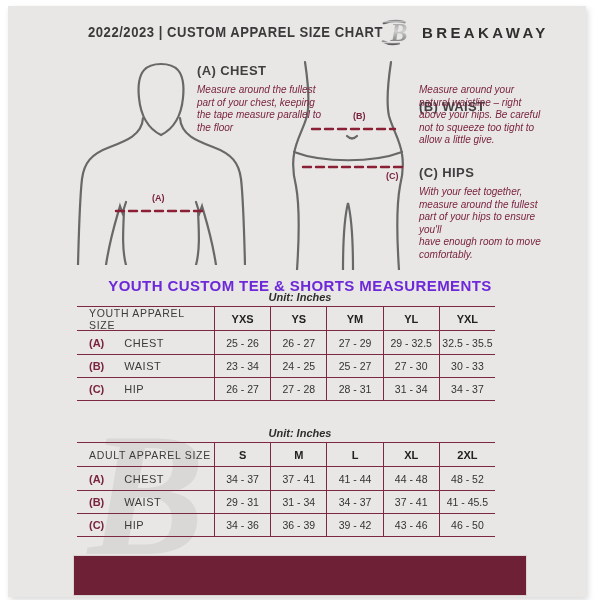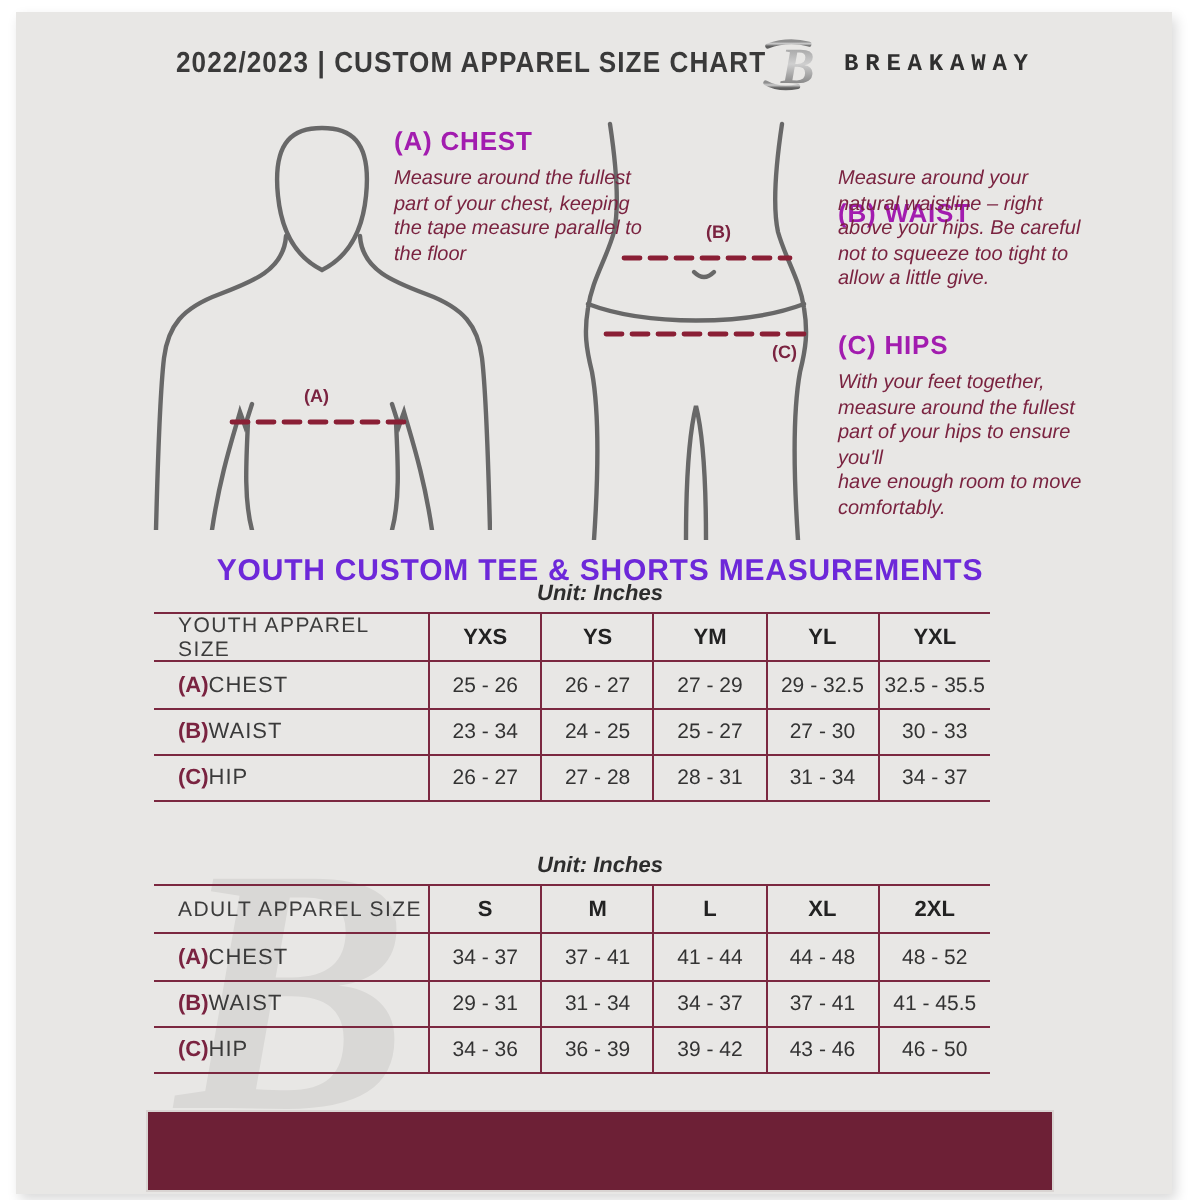--- a/index.html
+++ b/index.html
@@ -4,45 +4,45 @@
 <style>
   html,body{margin:0;padding:0;}
   body{width:600px;height:600px;background:#ffffff;font-family:"Liberation Sans",sans-serif;position:relative;overflow:hidden;}
   .canvas{position:absolute;left:0;top:0;width:600px;height:600px;}
   .page{position:absolute;left:8px;top:6px;width:578px;height:591px;background:#e8e7e5;box-shadow:2px 3px 6px rgba(0,0,0,.15);z-index:0;}
   .layer{position:absolute;left:0;top:0;width:480px;height:600px;z-index:2;}
 
   
   .hdr-title{position:absolute;left:88px;top:24px;font-size:14.5px;font-weight:bold;color:#3a3a3a;letter-spacing:.6px;transform:scaleX(.9);transform-origin:left top;white-space:nowrap;}
   .brand{position:absolute;left:381px;top:17px;display:flex;align-items:center;gap:9px;}
-  .brand-name{font-size:12px;font-weight:bold;color:#2f2f2f;letter-spacing:3.4px;white-space:nowrap;font-family:Liberation Mono, monospace;}
+  .brand-name{font-size:15px;font-weight:bold;color:#2f2f2f;letter-spacing:3.4px;white-space:nowrap;}
 
   
-  .g-head{position:absolute;font-size:13px;font-weight:bold;color:#a21caf;letter-spacing:.4px;white-space:nowrap;}
+  .g-head{position:absolute;font-size:13px;font-weight:bold;color:#404040;letter-spacing:.4px;white-space:nowrap;}
   .g-text{position:absolute;font-size:10px;font-style:italic;line-height:12.6px;color:#7a2340;white-space:pre-line;}
   .marker{position:absolute;font-size:9px;font-weight:bold;color:#7a2340;}
 
   
   .fig{position:absolute;}
   .fig path,.fig line{fill:none;stroke:#686868;stroke-width:2.2;stroke-linecap:round;}
   .fig .dash{stroke:#8a1f35;stroke-width:2.4;stroke-dasharray:8 5;}
 
   
   .sec-title{position:absolute;left:91px;width:418px;text-align:center;font-size:15px;font-weight:bold;color:#6d28d9;letter-spacing:.4px;}
   .sec-unit{position:absolute;left:91px;width:418px;text-align:center;font-size:11px;font-style:italic;font-weight:bold;color:#2d2d2d;}
 
   
   .size-table{position:absolute;left:77px;width:418px;display:grid;grid-template-columns:137px repeat(5,1fr);grid-template-rows:24px 24px 23px 23px;border-top:1.4px solid #7b2840;}
   .cell{border-bottom:1.4px solid #7b2840;display:flex;align-items:center;justify-content:center;color:#333;font-size:10.5px;}
   .cell.vline{border-left:1.4px solid #7b2840;}
   .cell.lab{justify-content:flex-start;padding-left:12px;}
   .cell.colhead{font-weight:bold;font-size:11px;color:#222;}
   .size-lab{font-size:10.5px;letter-spacing:.7px;color:#3c3c3c;}
   .rowkey{font-weight:bold;color:#7a2340;font-size:11px;}
-  .rowlbl{margin-left:0;font-size:11px;color:#3a3a3a;letter-spacing:.5px;}
+  .rowlbl{margin-left:20px;font-size:11px;color:#3a3a3a;letter-spacing:.5px;}
 
   
   .watermark{position:absolute;left:88px;top:408px;font-family:"Liberation Serif",serif;font-style:italic;font-weight:bold;font-size:175px;line-height:1;color:#d9d8d6;z-index:1;}
   .footer-bar{position:absolute;left:73px;top:555px;width:452px;height:39px;background:#6d2036;border:1.5px solid #d9d4d2;z-index:2;}
 </style>
 </head>
 <body>
 
 <div class="canvas">
   <div class="page"></div>

